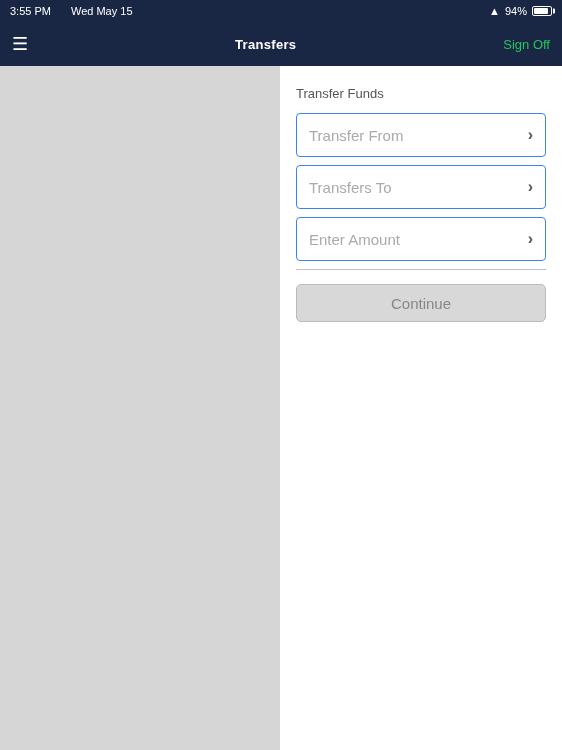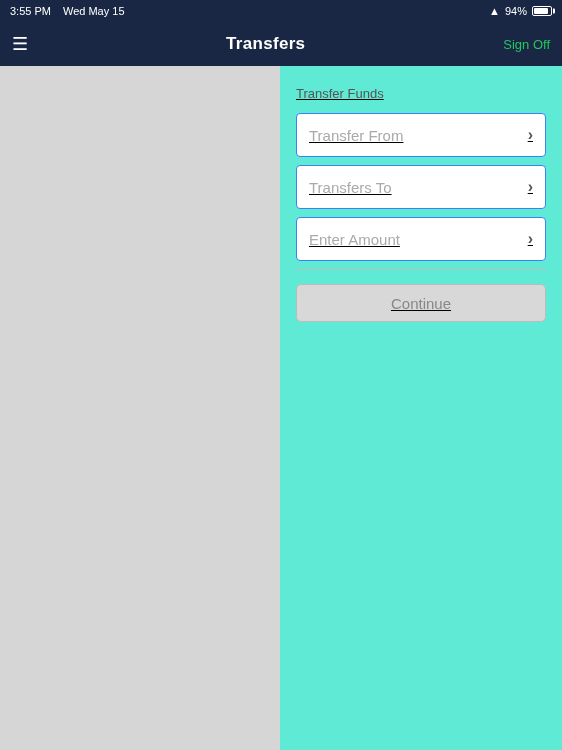--- a/index.html
+++ b/index.html
@@ -18,21 +18,21 @@
       height: 22px;
       background: #1a2744;
       display: flex;
       align-items: center;
       justify-content: space-between;
       padding: 0 10px;
     }
     .status-bar-left {
       display: flex;
       align-items: center;
-      gap: 12px;
+      gap: 20px;
       color: #fff;
       font-size: 11px;
       font-weight: 500;
     }
     .status-bar-right {
       display: flex;
       align-items: center;
       gap: 5px;
       color: #fff;
       font-size: 11px;
@@ -70,44 +70,43 @@
       width: 100%;
       height: 44px;
       background: #1a2744;
       display: flex;
       align-items: center;
       justify-content: space-between;
       padding: 0 12px;
     }
     .nav-title {
       color: #fff;
-      font-size: 17px;
+      font-size: 13px;
       font-weight: 600;
       letter-spacing: 0.3px;
     }
     .nav-menu-icon {
       color: #fff;
       font-size: 18px;
       line-height: 1;
       cursor: pointer;
     }
     .nav-signoff {
       color: #22c55e;
       font-size: 13px;
       font-weight: 400;
       cursor: pointer;
     }
 
     
     .main-content {
       width: 100%;
       height: calc(750px - 66px);
-      background: #5eead4;
-      display: flex;
-      text-decoration: underline;
+      background: #ffffff;
+      display: flex;
     }
 
     
     .left-panel {
       width: 280px;
       height: 100%;
       background: #d6d6d6;
     }
 
     

